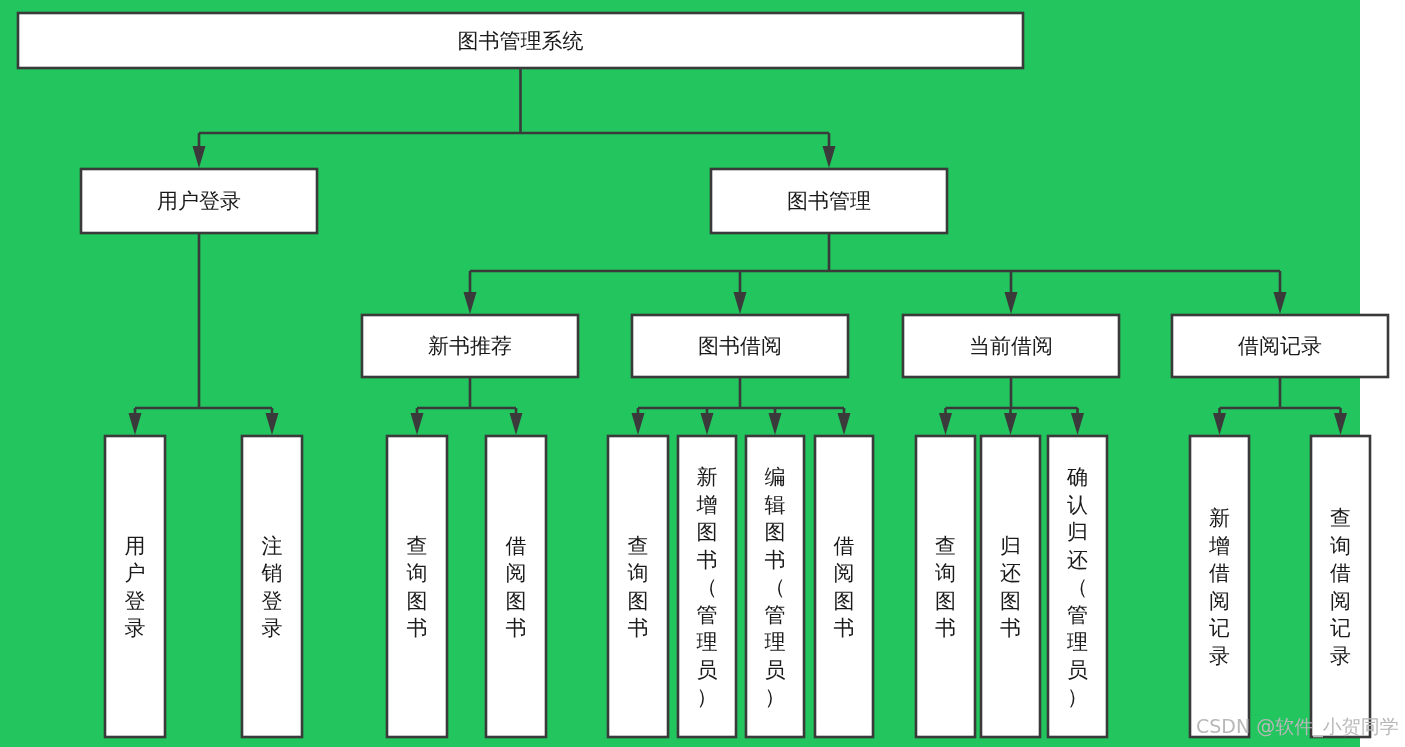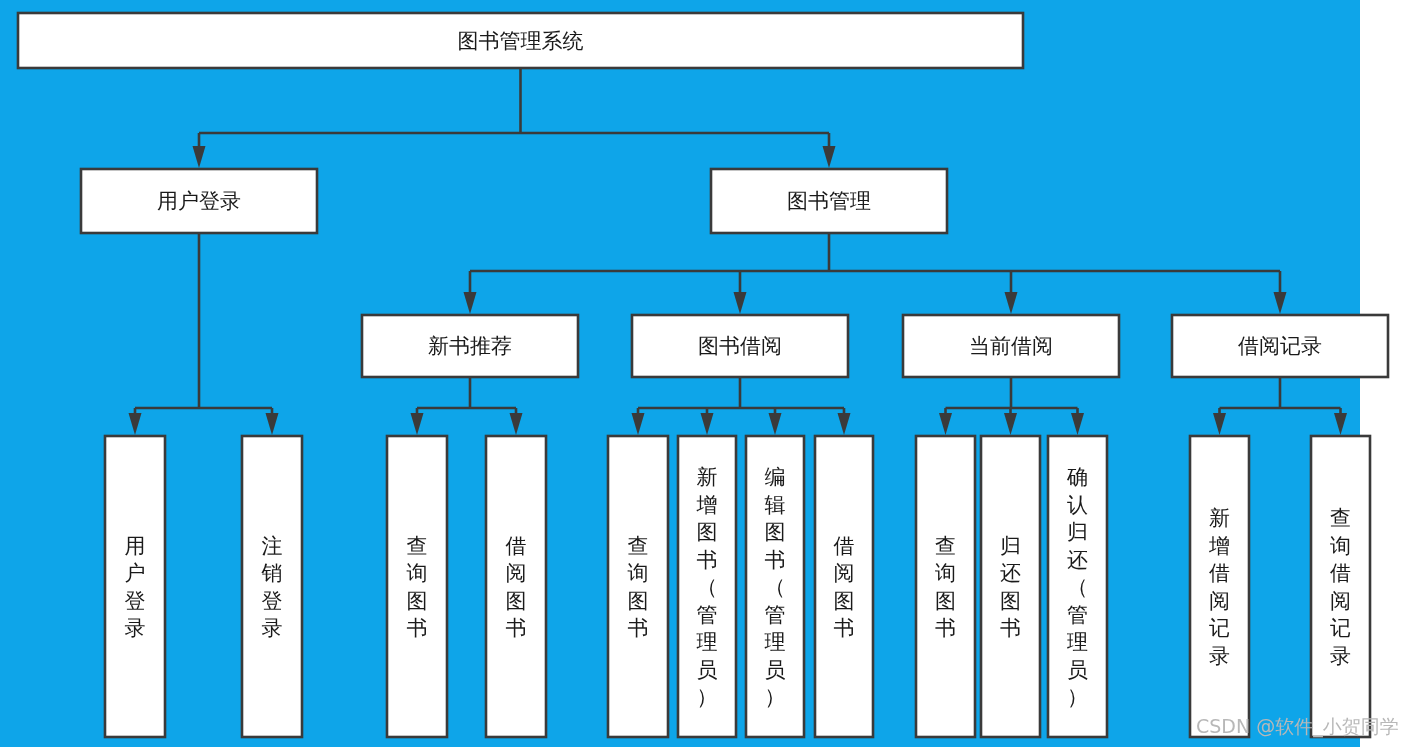--- a/index.html
+++ b/index.html
@@ -11,21 +11,21 @@
   body {
     width: 1405px;
     height: 747px;
     font-family: "DejaVu Sans", "Liberation Sans", sans-serif;
     overflow: hidden;
   }
   #diagram-root {
     position: relative;
     width: 1360px;
     height: 747px;
-    background: #0ea5e9;
+    background: #22c55e;
   }
   svg.diagram-canvas {
     position: absolute;
     left: 0;
     top: 0;
     width: 1405px;
     height: 747px;
     display: block;
   }
   .node-box {

